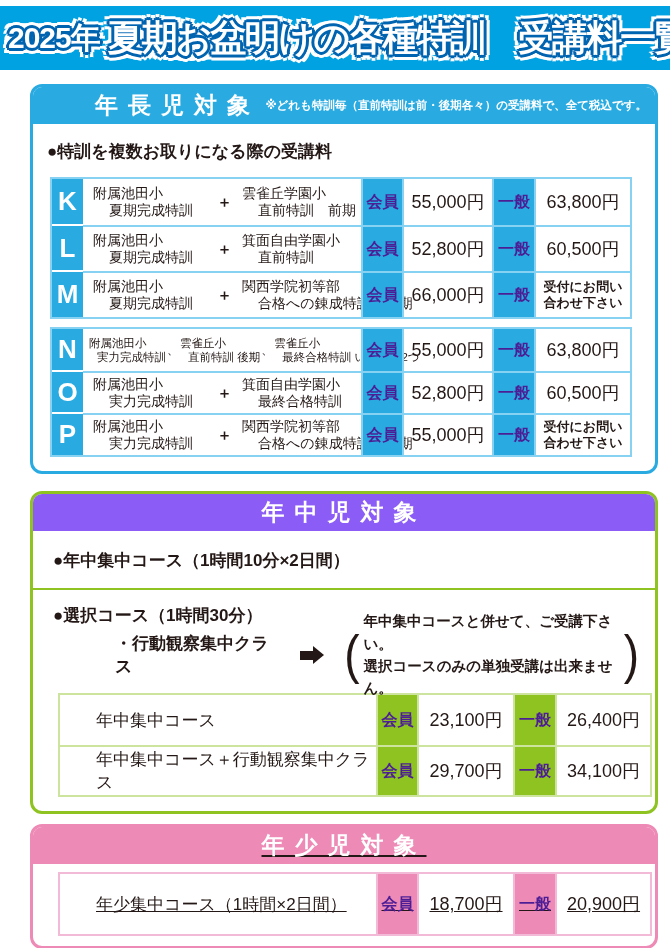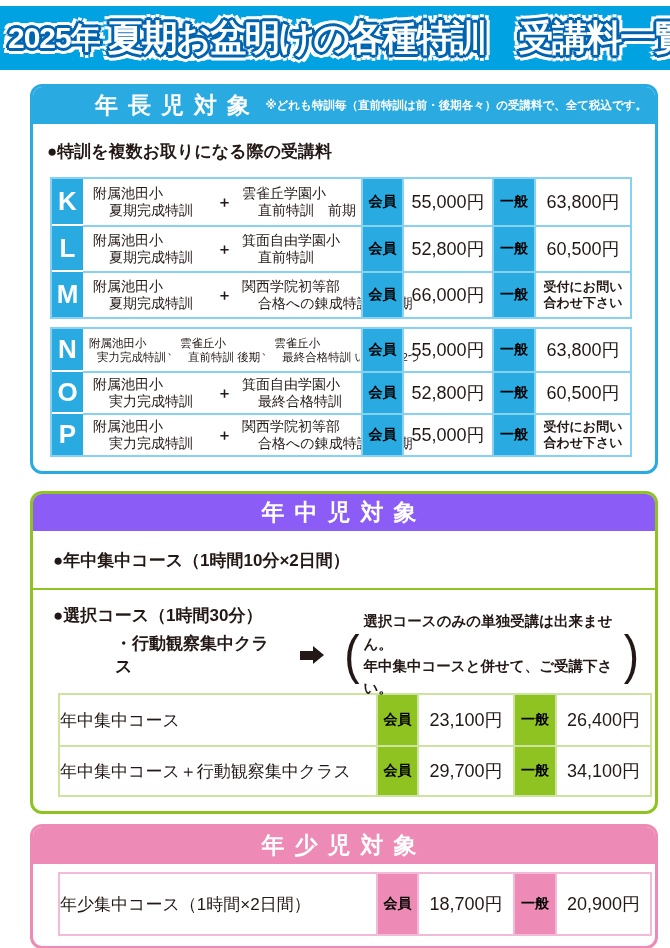--- a/index.html
+++ b/index.html
@@ -24,21 +24,21 @@
   }
   .banner-year { font-size:30px; letter-spacing:-1px; margin-right:8px; }
   .banner-title { font-size:36px; letter-spacing:-2px; }
 
   
   .box { width:628px; margin-left:30px; border-radius:12px; background:#fff; overflow:hidden; }
   .box-hd { height:37px; display:flex; align-items:center; color:#fff; font-weight:bold; }
   .box-hd .hd-title { font-size:23px; letter-spacing:10px; white-space:nowrap; }
 
   .badge { display:flex; align-items:center; justify-content:center;
-           color:#000000; font-weight:bold; font-size:14px; }
+           color:#4c1d95; font-weight:bold; font-size:16px; }
   .price { display:flex; align-items:center; justify-content:center;
            font-size:18px; letter-spacing:0; }
   .price.twoline { flex-direction:column; font-size:13px; font-weight:bold; line-height:1.25; }
 
   
   .blue  { border:3px solid #29ABE2; }
   .blue .box-hd { background:#29ABE2; padding:0 8px 0 62px; }
   .blue .hd-note { margin-left:auto; font-size:11.5px; font-weight:bold; white-space:nowrap; }
   .blue-content { padding:12px 10px 14px 10px; }
   .subtitle { font-size:17px; font-weight:bold; margin:4px 0 14px 4px; }
@@ -84,25 +84,25 @@
                  border-top:9px solid transparent; border-bottom:9px solid transparent; }
   .parnote { display:flex; align-items:center; }
   .paren { font-size:46px; font-weight:normal; transform:scaleY(1.15); line-height:1; color:#231815; }
   .parnote .lines { margin:0 4px; font-size:14.5px; font-weight:bold; line-height:1.55; }
 
   .t2 { width:594px; margin:12px 0 0 9px; border:2px solid #CDE49E; }
   .t2row { display:grid; grid-template-columns:316px 41px 96px 42px 95px; height:50px; }
   .t2row + .t2row { border-top:2px solid #CDE49E; }
   .t2row > div { border-left:2px solid #CDE49E; }
   .t2row > div:first-child { border-left:none; }
-  .namecell { display:flex; align-items:center; font-size:17px; background:#fff; }
+  .namecell { display:flex; align-items:center; padding-left:36px; font-size:17px; background:#fff; }
   .green .badge { background:#8FC322; }
 
   
-  .pink { border:3px solid #EE8AB6; margin-top:10px; }
+  .pink { border:3px solid #EE8AB6; margin-top:10px;text-decoration:underline; }
   .pink .box-hd { background:#EE8AB6; justify-content:center; }
   .pink-content { padding:8px 16px 10px 16px; }
   .t3 { width:594px; margin-left:9px; border:2px solid #F2BAD6; }
   .t3row { display:grid; grid-template-columns:316px 41px 96px 42px 95px; height:60px; }
   .t3row > div { border-left:2px solid #F2BAD6; }
   .t3row > div:first-child { border-left:none; }
   .pink .badge { background:#EE8AB6; }
 </style>
 </head>
 <body>
@@ -268,22 +268,22 @@
     <div class="bullet b2">●選択コース（1時間30分）</div>
     <div class="subrow">
       <div class="sub-label">・行動観察集中クラス</div>
       <div class="arrow">
           <div class="bar"></div>
           <div class="head"></div>
         </div>
       <div class="parnote">
         <div class="paren">(</div>
         <div class="lines">
+          <div>年中集中コースと併せて、ご受講下さい。</div>
           <div>選択コースのみの単独受講は出来ません。</div>
-          <div>年中集中コースと併せて、ご受講下さい。</div>
         </div>
         <div class="paren">)</div>
       </div>
     </div>
     <div class="t2">
       <div class="t2row">
         <div class="namecell">年中集中コース</div>
         <div class="badge">会員</div>
         <div class="price">23,100円</div>
         <div class="badge">一般</div>

